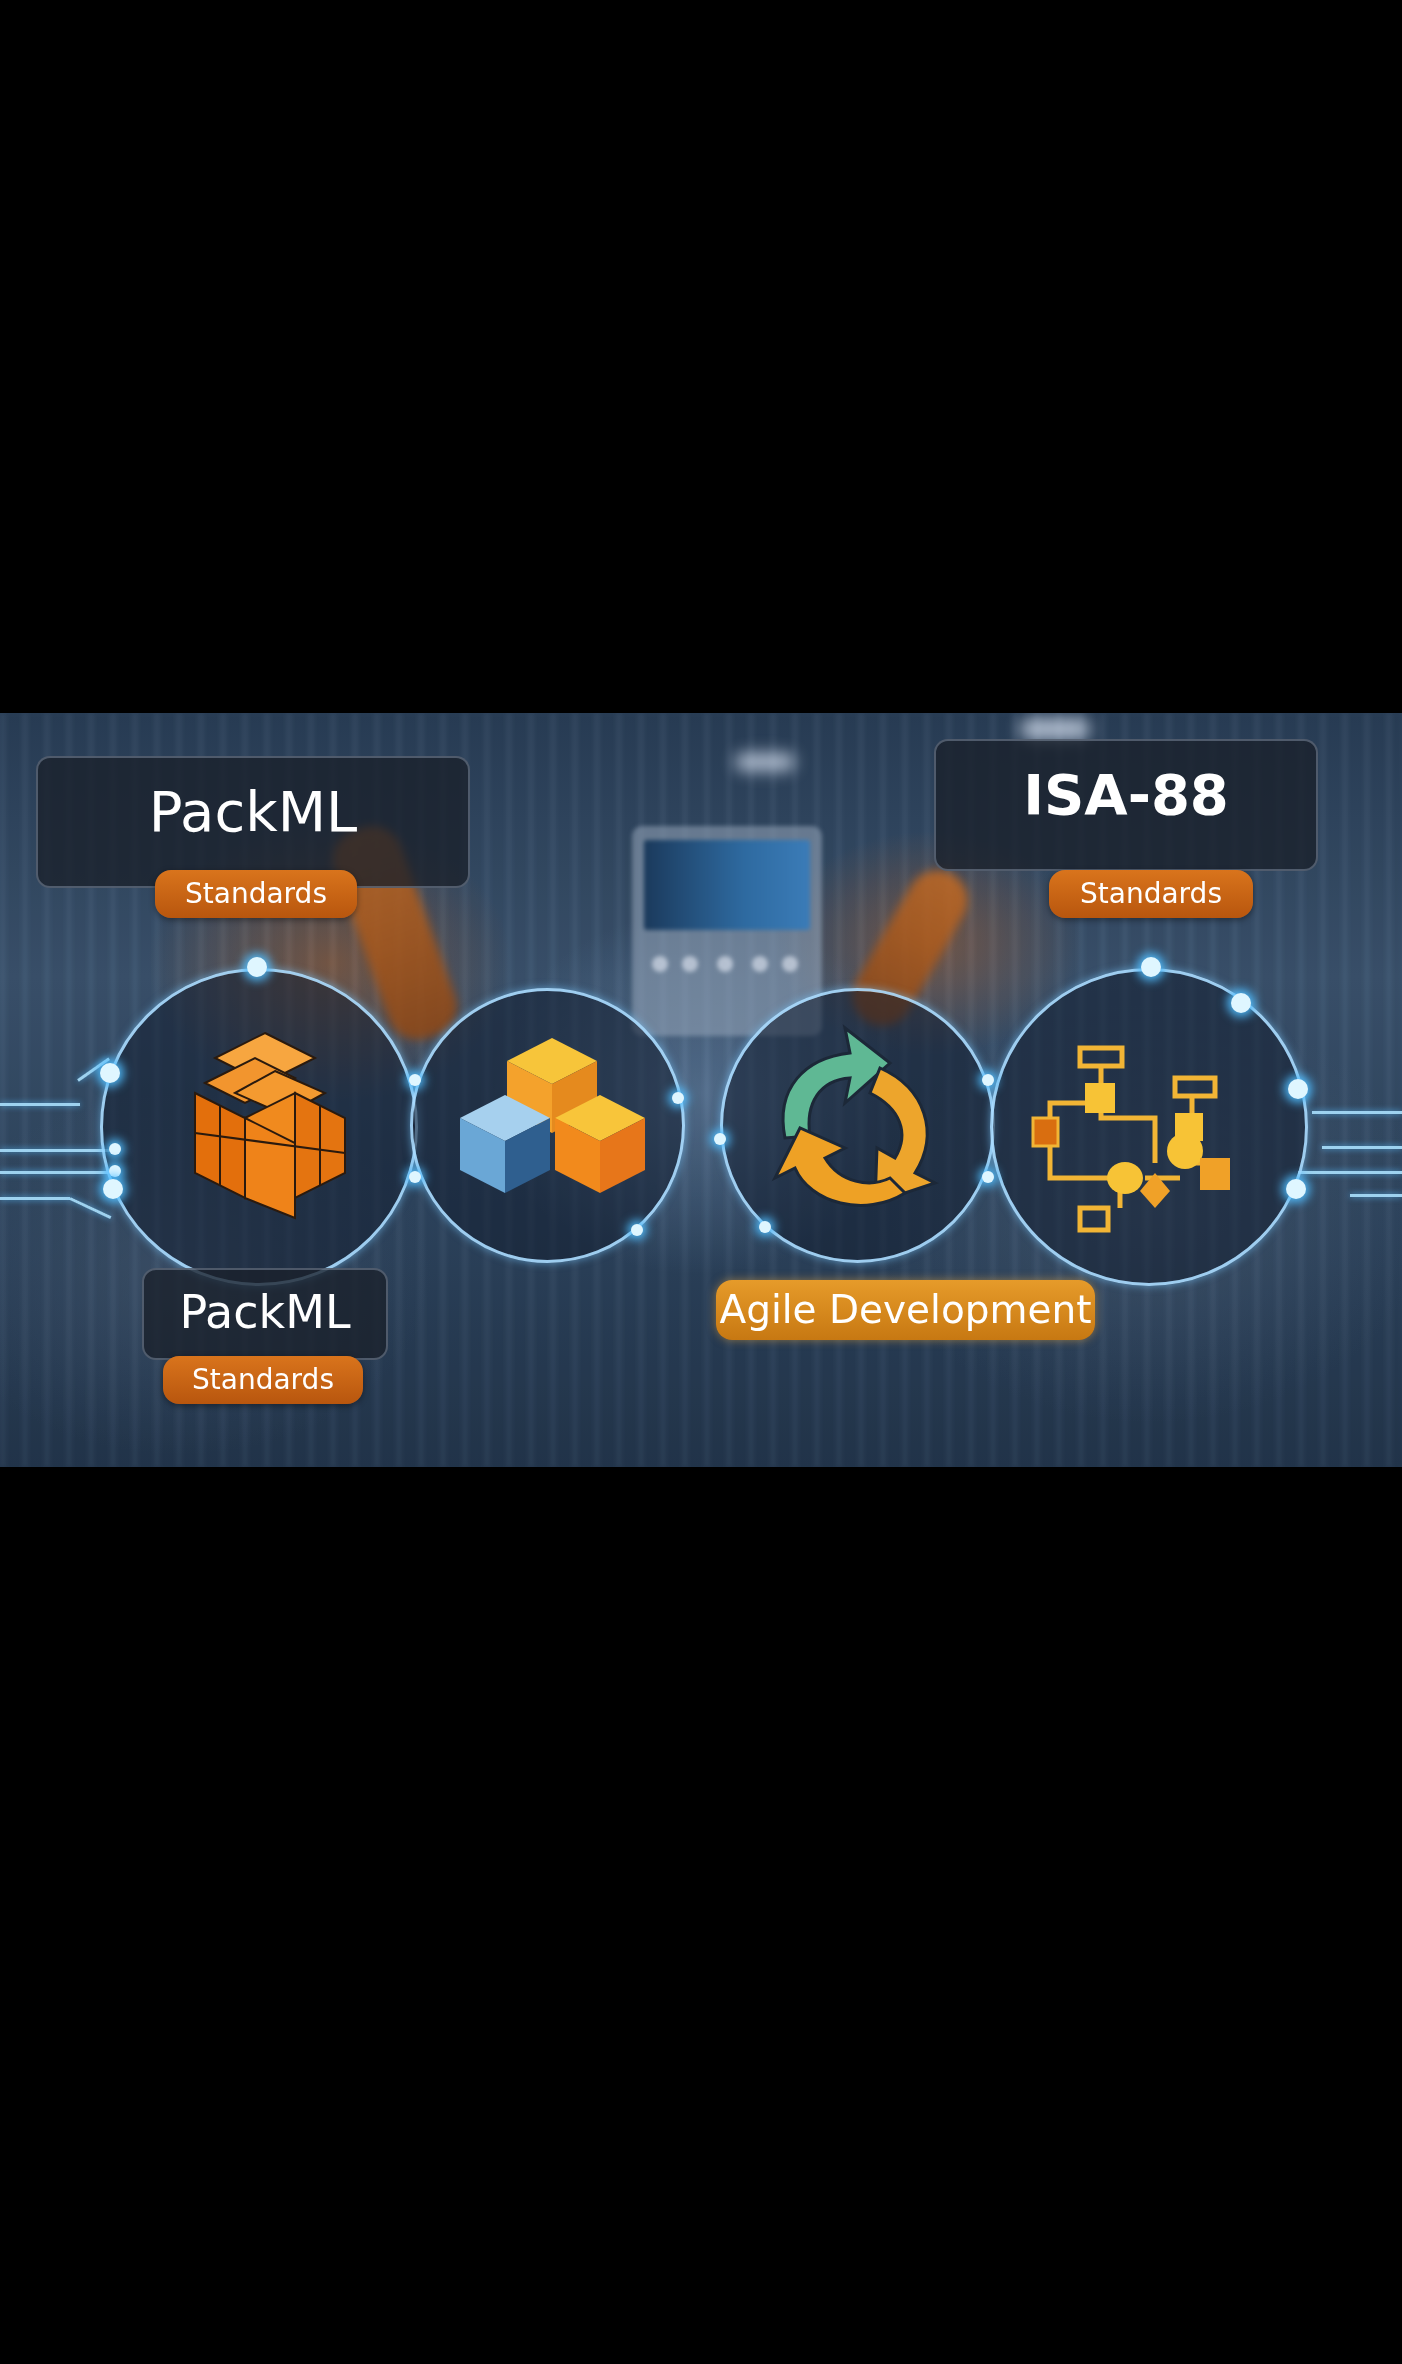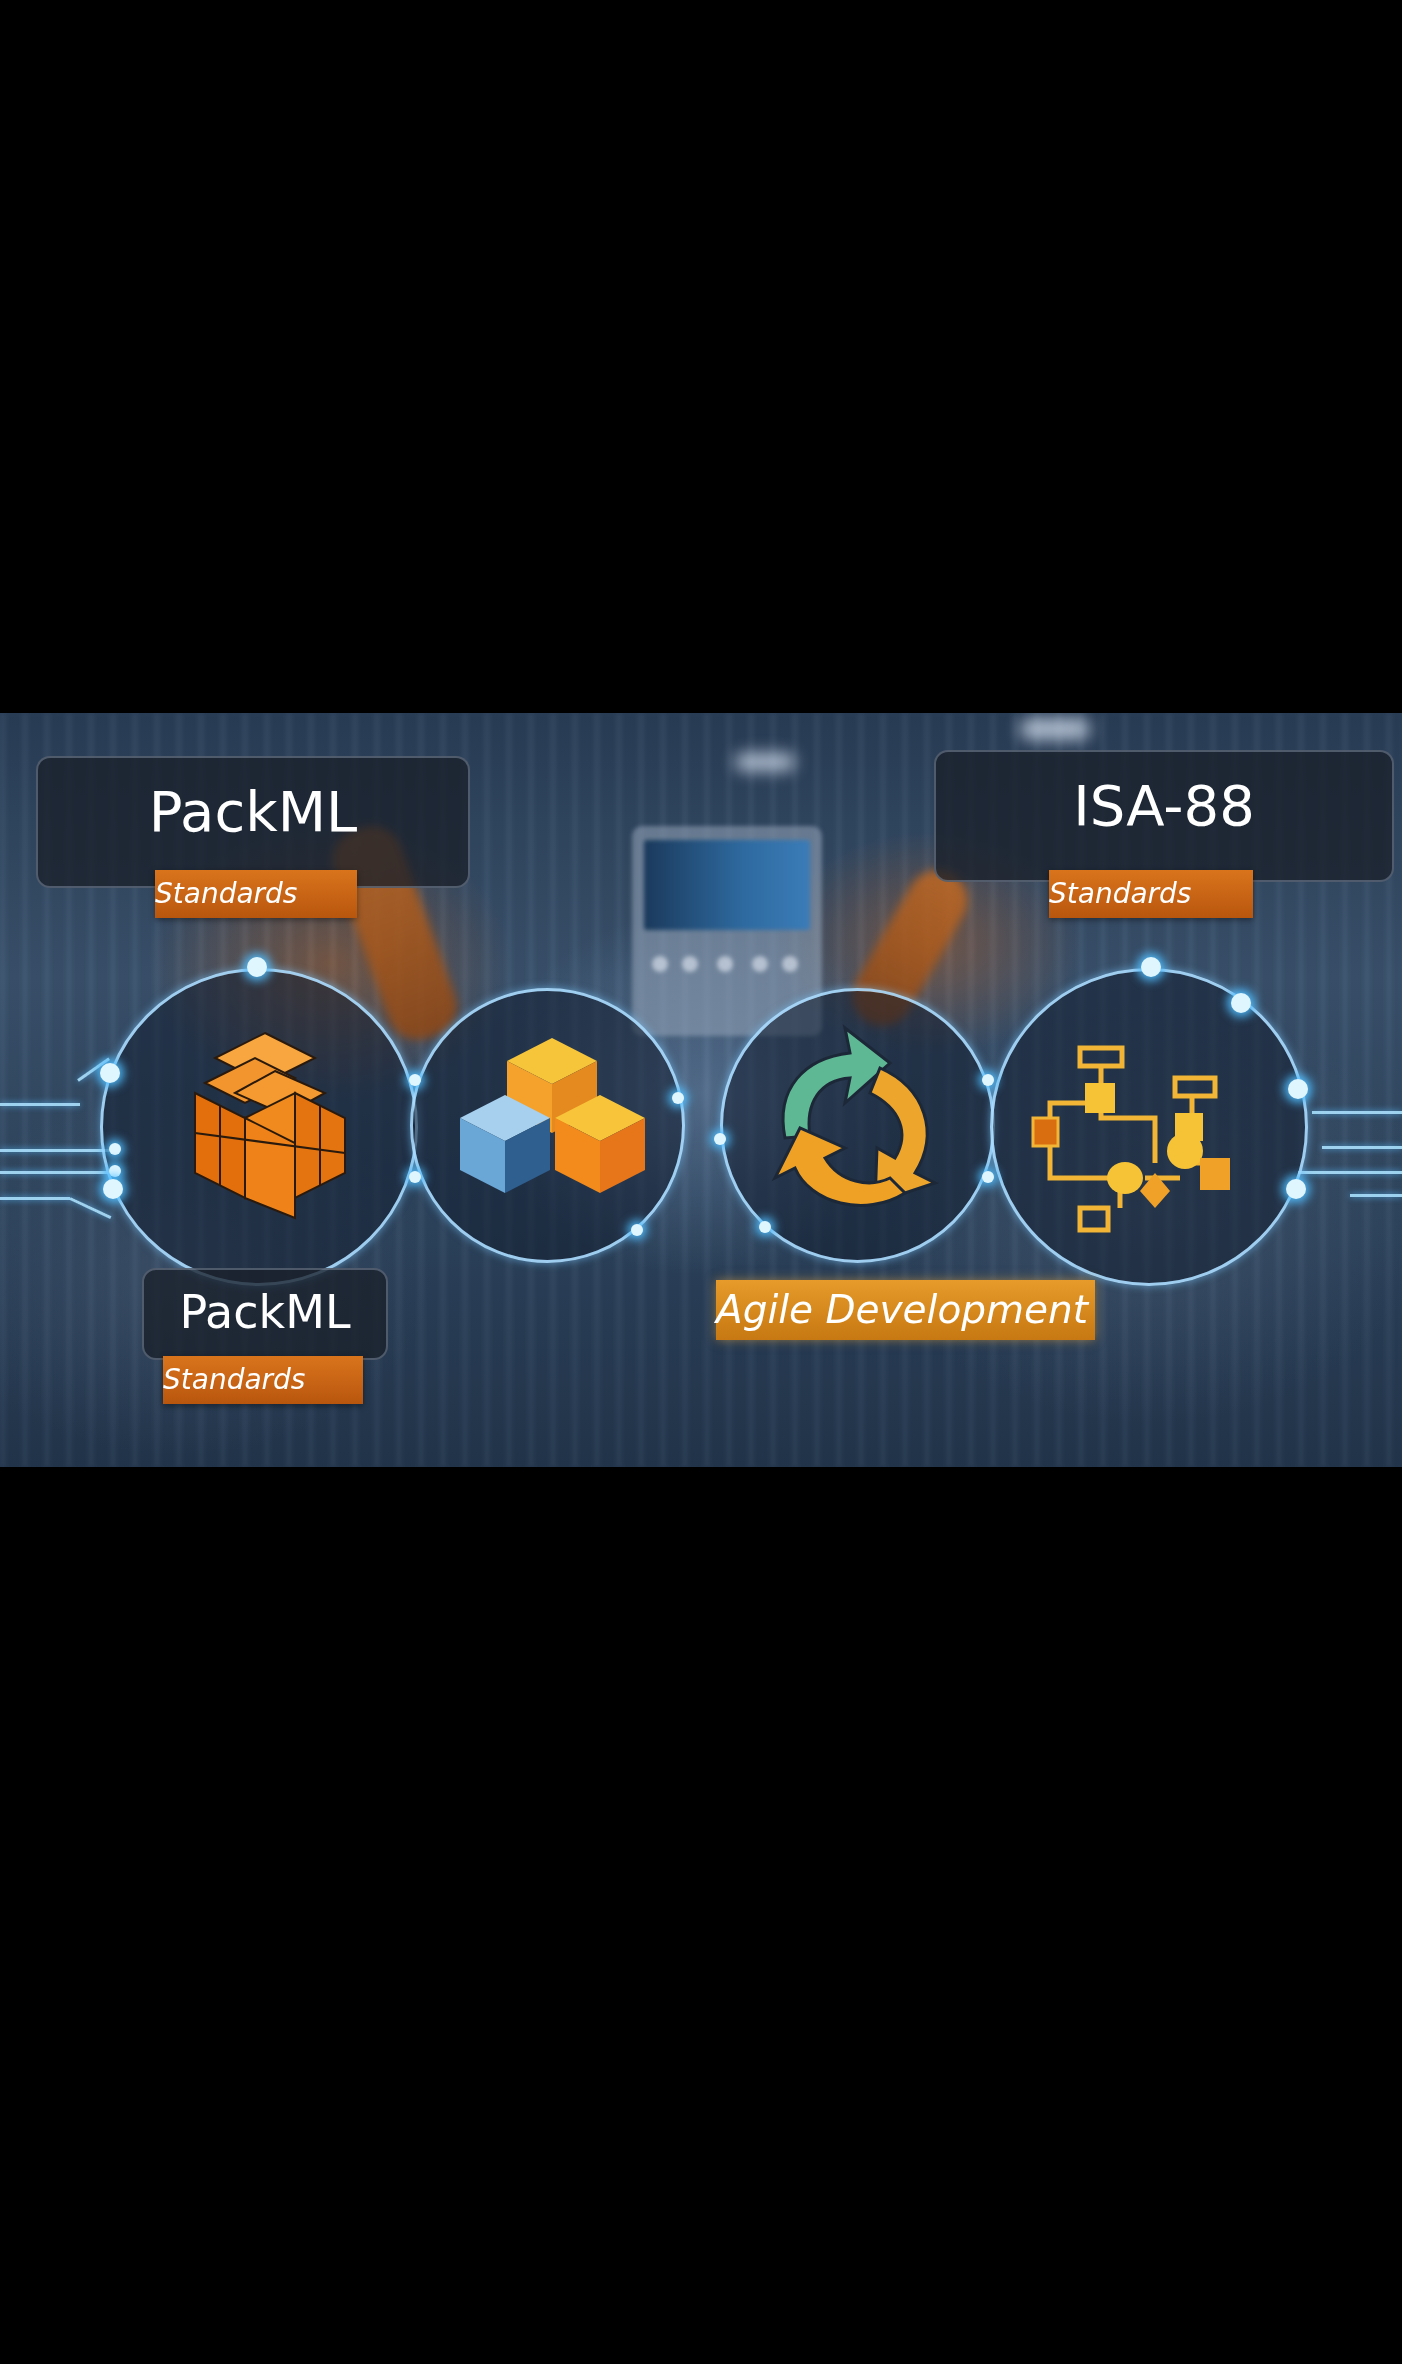--- a/index.html
+++ b/index.html
@@ -15,22 +15,22 @@
   }
   .bg-stripes{position:absolute;inset:0;background:repeating-linear-gradient(90deg,rgba(255,255,255,0.03) 0 6px,rgba(0,0,0,0.05) 6px 22px);filter:blur(2px);}
   .bg-light{position:absolute;border-radius:40px;background:rgba(230,240,255,0.7);filter:blur(8px);}
   .machine{position:absolute;left:632px;top:113px;width:190px;height:210px;border-radius:10px;background:rgba(150,165,185,0.55);filter:blur(2px);}
   .machine .screen{position:absolute;left:12px;top:14px;width:166px;height:90px;background:linear-gradient(90deg,#1b3a5c,#2e6aa0 60%,#3b7cb8);border-radius:3px;}
   .machine .knob{position:absolute;width:16px;height:16px;border-radius:50%;background:rgba(230,235,245,0.6);}
   .arm{position:absolute;background:linear-gradient(180deg,#c26a24,#8e4715);filter:blur(5px);border-radius:30px;opacity:0.85;}
 
   .title-card{position:absolute;height:132px;border-radius:14px;background:rgba(25,32,42,0.78);border:2px solid rgba(140,155,175,0.45);box-sizing:border-box;}
   .title-card .t{position:absolute;left:0;right:0;top:22px;text-align:center;color:#fff;font-size:56px;line-height:64px;}
-  .pill{position:absolute;border-radius:0;color:#fff;text-align:left;box-sizing:border-box;
-    background:linear-gradient(180deg,#d9741c,#b8560e);box-shadow:0 2px 6px rgba(0,0,0,0.4);font-style:italic;}
+  .pill{position:absolute;border-radius:16px;color:#fff;text-align:center;box-sizing:border-box;
+    background:linear-gradient(180deg,#d9741c,#b8560e);box-shadow:0 2px 6px rgba(0,0,0,0.4);}
   .pill.gold{background:linear-gradient(180deg,#e69b2a,#c77812);box-shadow:0 0 10px rgba(240,170,60,0.5);}
   .pill span{display:block;}
 
   .ring{position:absolute;border-radius:50%;box-sizing:border-box;}
   .ring.glow{border:3px solid rgba(170,220,255,0.9);box-shadow:0 0 8px rgba(120,200,255,0.6), inset 0 0 0 999px rgba(18,30,48,0.55);}
   .node{position:absolute;width:20px;height:20px;margin:-10px 0 0 -10px;border-radius:50%;background:#dff6ff;box-shadow:0 0 10px 4px rgba(80,190,255,0.9);}
   .node.s{width:12px;height:12px;margin:-6px 0 0 -6px;}
   .wire{position:absolute;height:3px;background:rgba(170,225,255,0.9);box-shadow:0 0 6px rgba(90,190,255,0.8);}
   svg{position:absolute;overflow:visible;}
 </style>
@@ -136,21 +136,21 @@
     <polygon points="125,130 140,148 125,165 110,148" fill="#f0a128"></polygon>
   </svg>
 
   <div class="title-card" style="left:36px;top:43px;width:434px;">
     <div class="t">PackML</div>
   </div>
   <div class="pill" style="left:155px;top:157px;width:202px;height:48px;font-size:28px;line-height:48px;">
     <span>Standards</span>
   </div>
 
-  <div class="title-card" style="left:934px;top:37px;width:460px;">
+  <div class="title-card" style="left:934px;top:26px;width:384px;font-weight:bold;">
     <div class="t">ISA-88</div>
   </div>
   <div class="pill" style="left:1049px;top:157px;width:204px;height:48px;font-size:28px;line-height:48px;">
     <span>Standards</span>
   </div>
 
   <div class="title-card" style="left:142px;top:555px;width:246px;height:92px;">
     <div class="t" style="top:14px;font-size:46px;line-height:56px;">PackML</div>
   </div>
   <div class="pill" style="left:163px;top:643px;width:200px;height:48px;font-size:28px;line-height:48px;">

